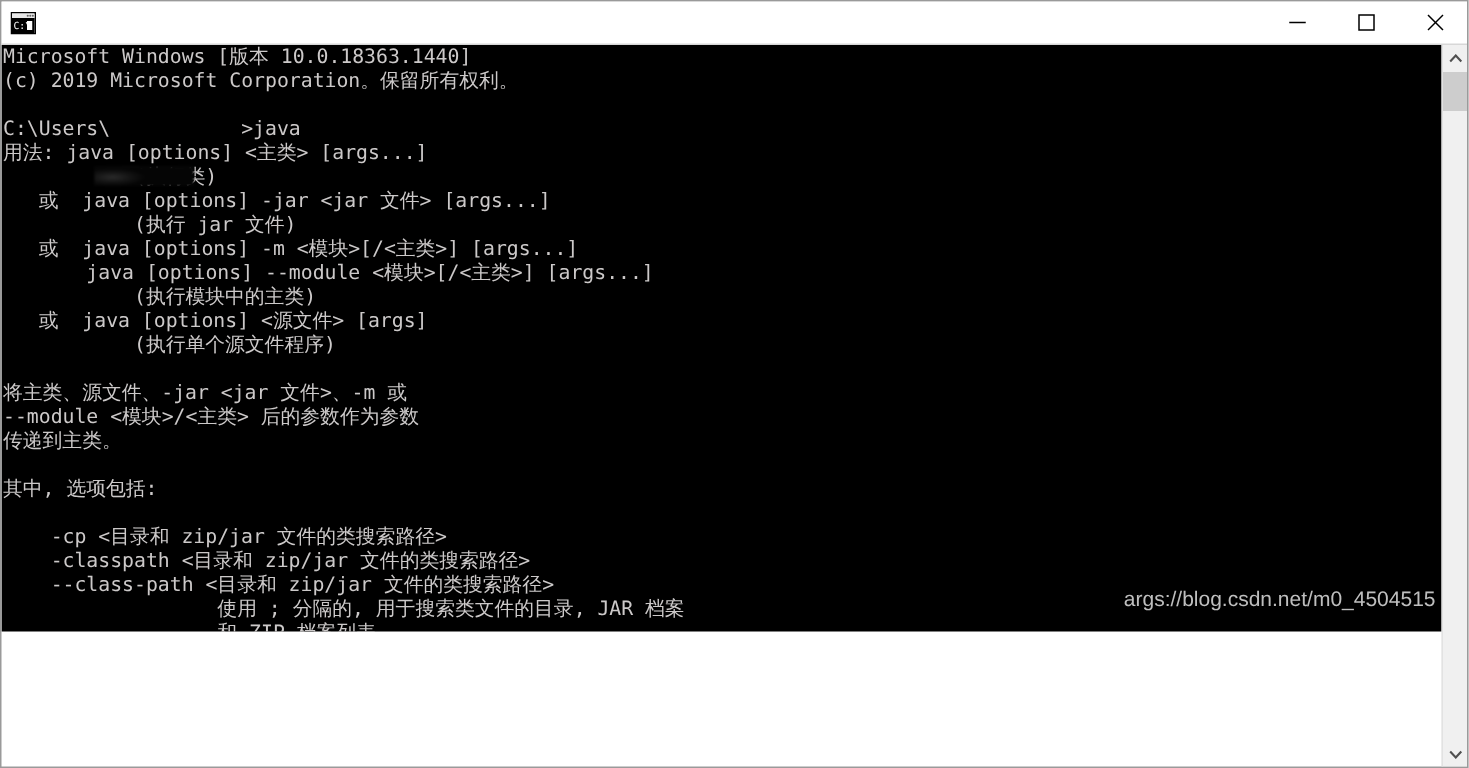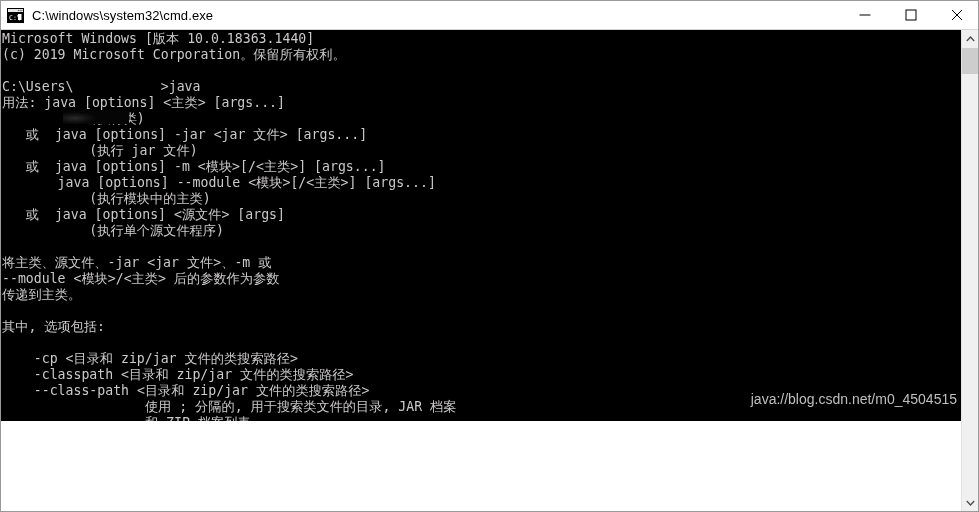--- a/index.html
+++ b/index.html
@@ -160,21 +160,20 @@
         <rect x="0.5" y="0.5" width="16" height="14" fill="#ffffff" stroke="#000000"></rect>
         <rect x="1" y="1" width="15" height="3" fill="#e8e8e8"></rect>
         <circle cx="11.5" cy="2.5" r="0.7" fill="#666"></circle>
         <circle cx="13.2" cy="2.5" r="0.7" fill="#666"></circle>
         <circle cx="14.9" cy="2.5" r="0.7" fill="#666"></circle>
         <rect x="1" y="4" width="15" height="10" fill="#000000"></rect>
         <text x="2" y="11.5" font-family="DejaVu Sans Mono, monospace" font-size="6.5" fill="#ffffff">C:\</text>
         <rect x="11" y="6" width="3.5" height="6" fill="#ffffff"></rect>
       </svg>
     </span>
-    <span id="title-text">C:\windows\system32\cmd.exe</span>
 
     <div id="window-controls">
       <div class="winbtn">
         <svg width="12" height="12" viewBox="0 0 12 12">
           <line x1="0.5" y1="6" x2="11.5" y2="6" stroke="#000" stroke-width="1"></line>
         </svg>
       </div>
       <div class="winbtn">
         <svg width="12" height="12" viewBox="0 0 12 12">
           <rect x="1" y="1" width="10" height="10" fill="none" stroke="#000" stroke-width="1"></rect>
@@ -214,21 +213,21 @@
     -classpath &lt;目录和 zip/jar 文件的类搜索路径&gt;
     --class-path &lt;目录和 zip/jar 文件的类搜索路径&gt;
                   使用 ; 分隔的, 用于搜索类文件的目录, JAR 档案
                   和 ZIP 档案列表。
     -p &lt;模块路径&gt;
     --module-path &lt;模块路径&gt;...
                   用 ; 分隔的目录列表, 每个目录
                   都是一个包含模块的目录。
     --upgrade-module-path &lt;模块路径&gt;...</pre>
     <div id="redaction"></div>
-    <div id="watermark">java://blog.csdn.net/m0_4504515</div>
+    <div id="watermark">args://blog.csdn.net/m0_4504515</div>
   </div>
 
   <div id="scrollbar">
     <div class="sb-arrow" id="sb-up">
       <svg width="9" height="6" viewBox="0 0 9 6">
         <path d="M0.8 5 L4.5 1 L8.2 5" fill="none" stroke="#505050" stroke-width="1.4"></path>
       </svg>
     </div>
     <div id="sb-thumb"></div>
     <div class="sb-arrow" id="sb-down">

